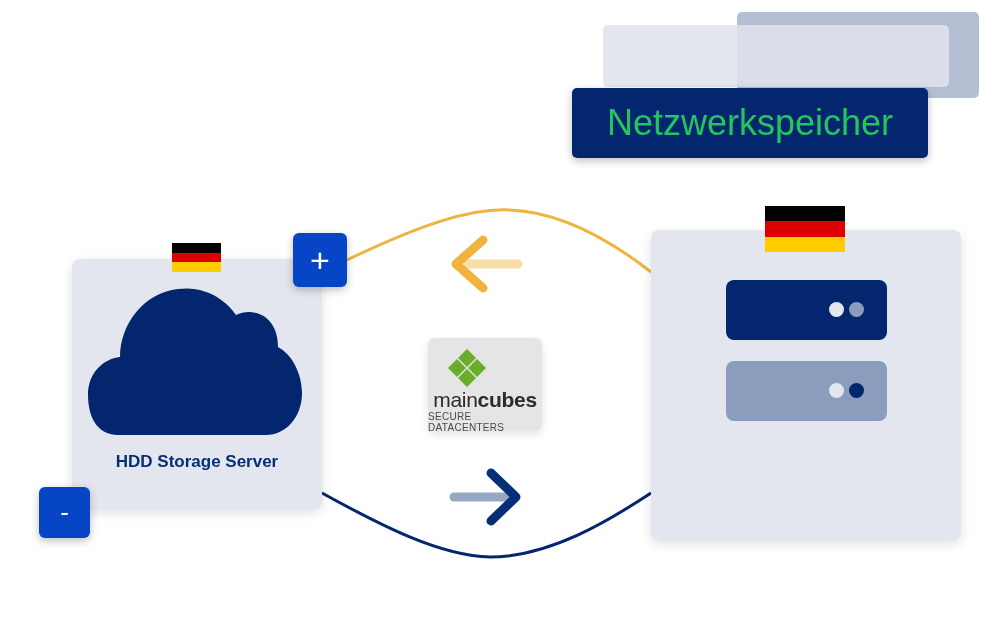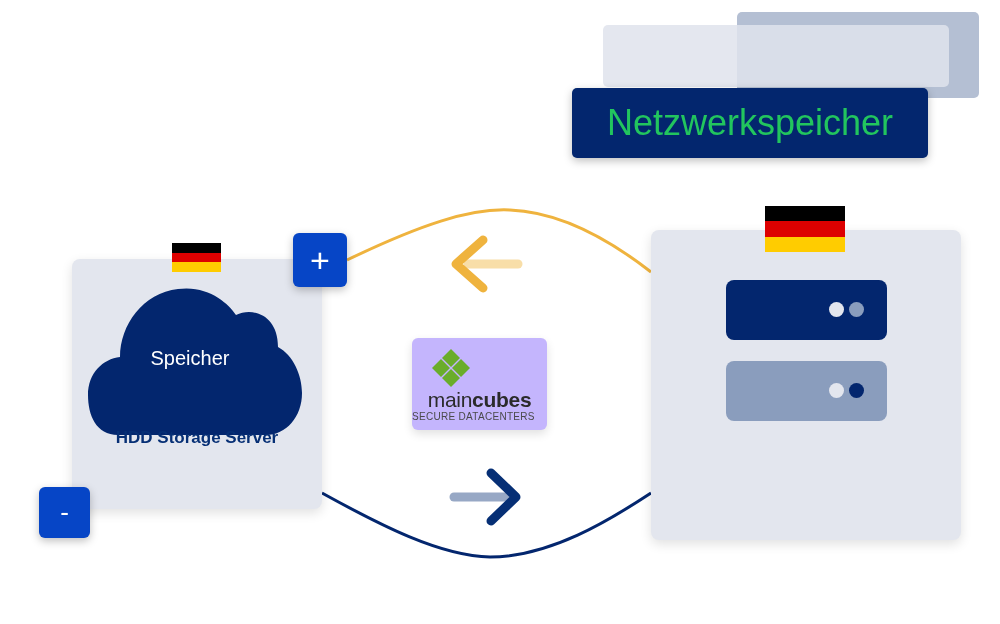--- a/index.html
+++ b/index.html
@@ -14,27 +14,27 @@
   .flag { display:flex; flex-direction:column; }
   .flag span { flex:1; display:block; }
   .flag .b { background:#000; } .flag .r { background:#dd0000; } .flag .g { background:#ffcc00; }
   .flag-left { left:172px; top:243px; width:49px; height:29px; }
   .flag-right { left:765px; top:206px; width:80px; height:46px; }
   .btn { background:#0645c6; border-radius:6px; color:#fff; display:flex; align-items:center; justify-content:center; box-shadow:0 3px 8px rgba(0,0,0,0.25); cursor:pointer; }
   .btn-plus { left:293px; top:233px; width:54px; height:54px; font-size:34px; }
   .btn-minus { left:39px; top:487px; width:51px; height:51px; font-size:26px; }
   .cloud-text { left:90px; top:345px; width:200px; text-align:center; color:#fff; font-size:20px; line-height:27px; }
   .label { color:#062f75; font-weight:bold; font-size:17px; text-align:center; }
-  .label-left { left:72px; top:428px; width:250px; }
+  .label-left { left:72px; top:452px; width:250px; }
   .label-right { left:651px; top:450px; width:310px; line-height:24px; }
   .server { border-radius:8px; }
   .server1 { left:726px; top:280px; width:161px; height:60px; background:#03266e; }
   .server2 { left:726px; top:361px; width:161px; height:60px; background:#8a9dbd; }
   .dot { position:absolute; width:15px; height:15px; border-radius:50%; top:22px; }
-  .logo-box { left:412px; top:338px; width:135px; height:92px; background:#c4b5fd; border-radius:6px; box-shadow:0 4px 10px rgba(0,0,0,0.12); }
+  .logo-box { left:428px; top:338px; width:114px; height:92px; background:#e5e5e5; border-radius:6px; box-shadow:0 4px 10px rgba(0,0,0,0.12); }
   .logo-word { position:absolute; left:0; width:100%; top:50px; text-align:center; font-size:21px; color:#2b2b2b; letter-spacing:-0.3px; }
   .logo-word b { font-weight:bold; }
   .logo-sub { position:absolute; left:0; width:100%; top:73px; font-size:10px; color:#4a4a4a; letter-spacing:0.3px; }
 </style>
 </head>
 <body>
 
 <div class="abs title-back2"></div>
 <div class="abs title-back1"></div>
 <div class="abs title-main">Netzwerkspeicher</div>
@@ -55,21 +55,20 @@
 <div class="abs card card-left"></div>
 <div class="abs flag flag-left">
     <span class="b"></span>
     <span class="r"></span>
     <span class="g"></span>
   </div>
 <svg class="abs" style="left:88px;top:285px;" width="214" height="152" viewBox="0 0 214 152">
   <path d="M30 150 C 8 150, 0 130, 0 110 C 0 88, 15 74, 32 72 C 32 40, 55 8, 90 4 C 120 0, 140 18, 148 30 C 165 22, 190 30, 190 62 C 205 70, 214 90, 214 108 C 214 132, 198 150, 178 150 Z" fill="#03266e"></path>
 </svg>
 <div class="abs cloud-text">
-  <div>Speicher</div>
 </div>
 <div class="abs label label-left">HDD Storage Server</div>
 <div class="abs btn btn-plus">+</div>
 <div class="abs btn btn-minus">-</div>
 
 <div class="abs logo-box">
   <svg style="position:absolute;left:19px;top:10px;" width="40" height="40" viewBox="0 0 40 40">
     <g fill="#6aad2a">
       <polygon points="20,1 29,10 20,19 11,10"></polygon>
       <polygon points="30,11 39,20 30,29 21,20"></polygon>

